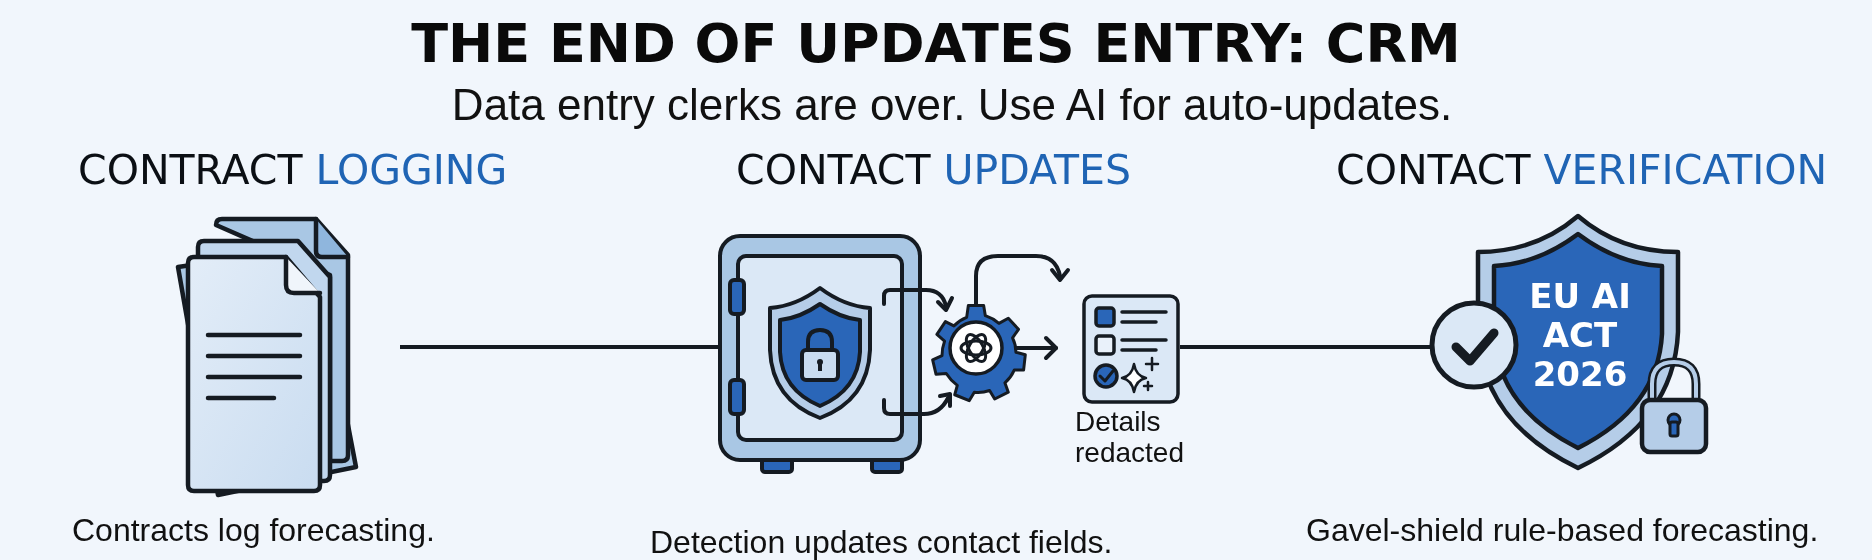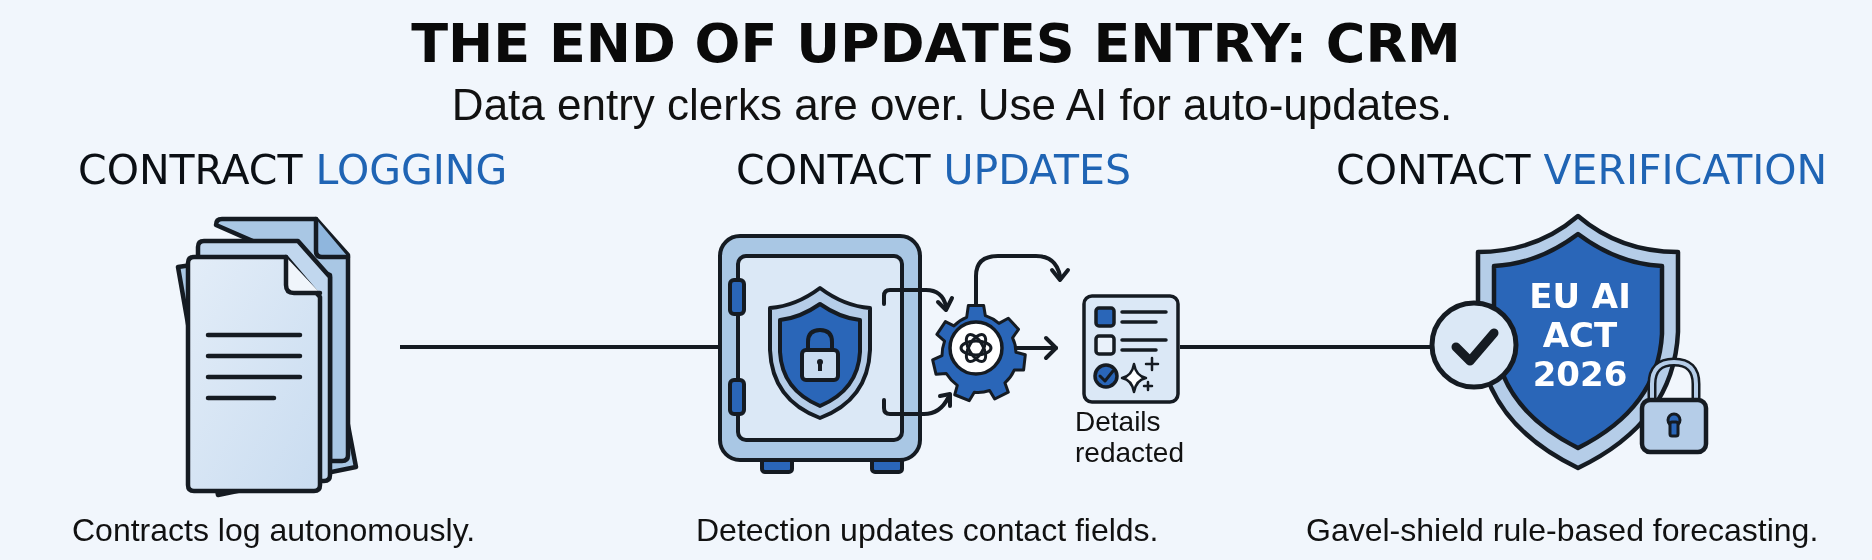--- a/index.html
+++ b/index.html
@@ -167,15 +167,15 @@
 
   <g stroke="#151b22" stroke-width="4.5" stroke-linejoin="round">
     <path d="M222 192 L222 172 Q222 150 244 150 Q266 150 266 172 L266 192" fill="none" stroke-width="9" stroke="#151b22"></path>
     <path d="M222 192 L222 172 Q222 150 244 150 Q266 150 266 172 L266 192" fill="none" stroke-width="4" stroke="#b5cde8"></path>
     <rect x="212" y="188" width="64" height="52" rx="8" fill="#b5cde8"></rect>
     <circle cx="244" cy="208" r="6" fill="#2a66b8" stroke-width="3"></circle>
     <rect x="240" y="210" width="8" height="14" rx="2" fill="#2a66b8" stroke-width="3"></rect>
   </g>
 </svg>
 
-<div class="caption" style="left:72px;">Contracts log autonomously.</div>
-<div class="caption" style="left:696px;">Detection updates contact fields.</div>
+<div class="caption" style="left:72px;">Contracts log forecasting.</div>
+<div class="caption" style="left:650px;margin-top:12px;">Detection updates contact fields.</div>
 <div class="caption" style="left:1306px;text-align:center;">Gavel-shield rule-based forecasting.</div>
 
 </body></html>

